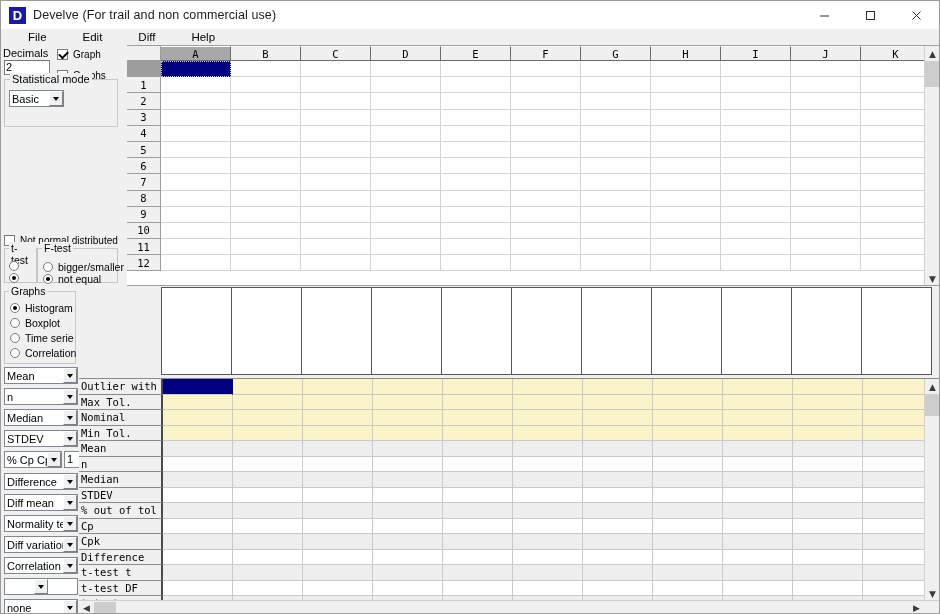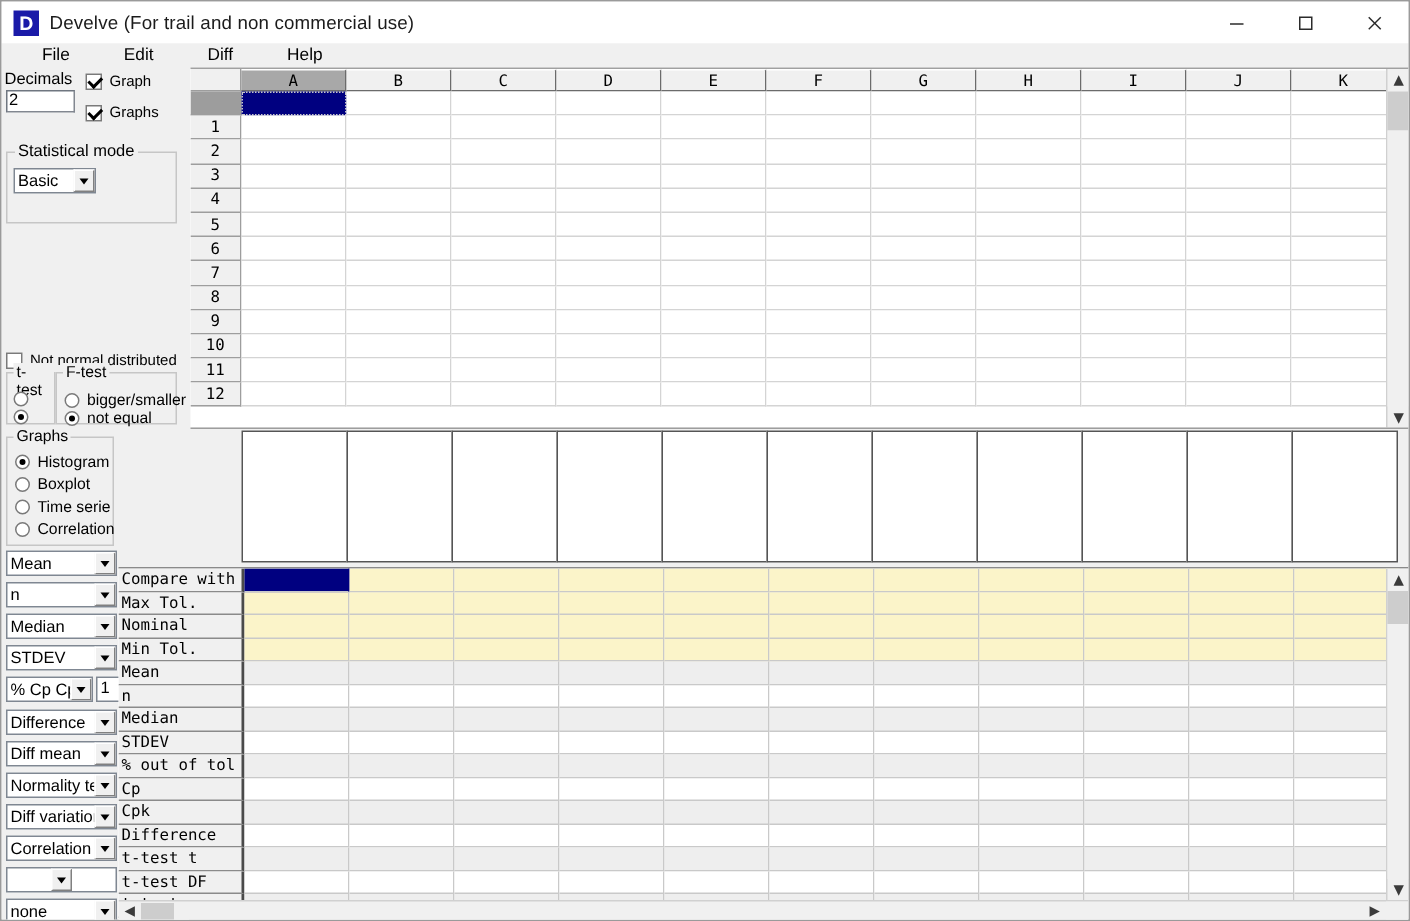--- a/index.html
+++ b/index.html
@@ -86,21 +86,21 @@
   .chkbox.checked::after {
     content: "";
     position: absolute; left: 1px; top: 1px;
     width: 7px; height: 4px;
     border-left: 2px solid #000; border-bottom: 2px solid #000;
     transform: rotate(-45deg);
   }
   .chk-label { font-size: 10px; color: #000; }
 
   #statmode-group {
-    position: absolute; left: 3px; top: 56px;
+    position: absolute; left: 3px; top: 34px;
     width: 114px; height: 48px;
     border: 1px solid #c6c6c6;
   }
   #statmode-legend {
     position: absolute; left: 5px; top: -7px;
     background: #f0f0f0; padding: 0 2px; font-size: 11px;
   }
   #statmode-select {
     position: absolute; left: 4px; top: 10px;
     width: 55px; height: 17px;
@@ -711,21 +711,21 @@
         <div class="graph-cell" style="width: 71px;"></div>
         <div class="graph-cell" style="width: 71px;"></div>
         <div class="graph-cell" style="width: 71px;"></div>
         <div class="graph-cell" style="width: 71px;"></div>
       </div>
   </div>
 
   <div id="results">
     <div id="res-rows">
         <div class="rrow">
-          <div class="res-label">Compare with</div>
+          <div class="res-label">Outlier with</div>
           <div class="res-cell selected" style="width: 70px;"></div>
           <div class="res-cell yellow" style="width: 70px;"></div>
           <div class="res-cell yellow" style="width: 70px;"></div>
           <div class="res-cell yellow" style="width: 70px;"></div>
           <div class="res-cell yellow" style="width: 70px;"></div>
           <div class="res-cell yellow" style="width: 70px;"></div>
           <div class="res-cell yellow" style="width: 70px;"></div>
           <div class="res-cell yellow" style="width: 70px;"></div>
           <div class="res-cell yellow" style="width: 70px;"></div>
           <div class="res-cell yellow" style="width: 70px;"></div>

